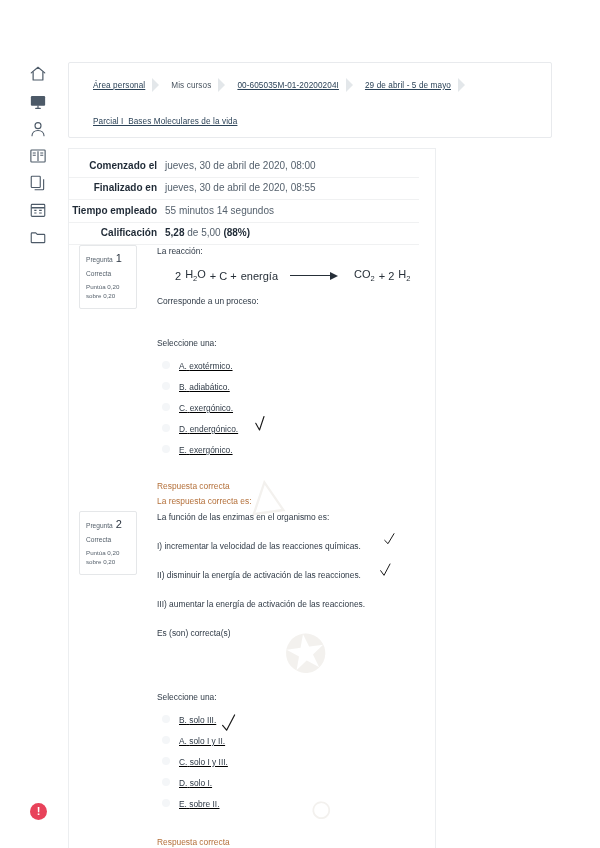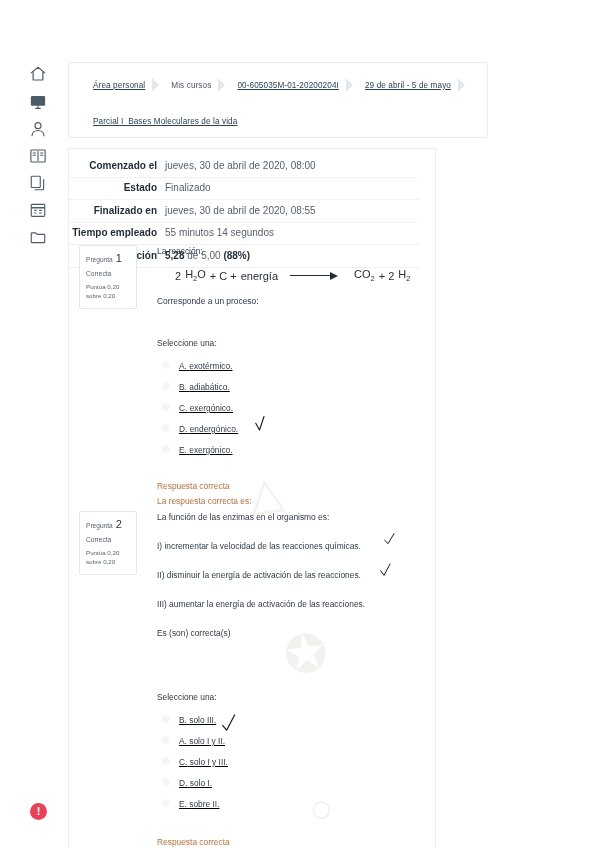--- a/index.html
+++ b/index.html
@@ -29,21 +29,21 @@
     position: absolute; left: 30px; top: 803px;
     width: 17px; height: 17px; border-radius: 50%;
     background: #e8425a;
     display: flex; align-items: center; justify-content: center;
     color: #ffffff; font-size: 11px; font-weight: bold; line-height: 1;
   }
 
   
   .breadcrumb-card {
     position: absolute; left: 68px; top: 62px;
-    width: 420px; height: 76px;
+    width: 484px; height: 76px;
     background: #ffffff;
     border: 1px solid #e8eaed;
     border-radius: 2px;
   }
   .crumbs {
     position: absolute; left: 22px; top: 15px;
     display: flex; align-items: center; flex-wrap: wrap;
     gap: 0px;
   }
   .crumb {
@@ -264,24 +264,20 @@
 
   <div class="wm" style="left:180px; top:318px;">△</div>
   <div class="wm" style="left:215px; top:475px; font-size:52px;">✪</div>
   <div class="wm" style="left:240px; top:636px; font-size:40px;">○</div>
 
   <table class="summary">
     <tbody>
         <tr>
       <td class="k">Comenzado el</td>
       <td class="v">jueves, 30 de abril de 2020, 08:00</td>
-    </tr>
-    <tr>
-      <td class="k">Estado</td>
-      <td class="v">Finalizado</td>
     </tr>
     <tr>
       <td class="k">Finalizado en</td>
       <td class="v">jueves, 30 de abril de 2020, 08:55</td>
     </tr>
     <tr>
       <td class="k">Tiempo empleado</td>
       <td class="v">55 minutos 14 segundos</td>
     </tr>
     <tr>

